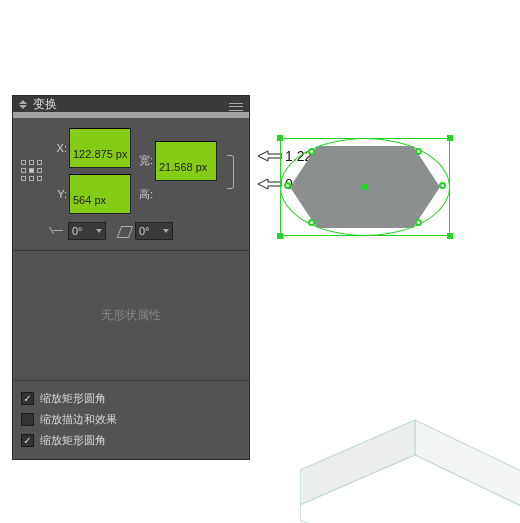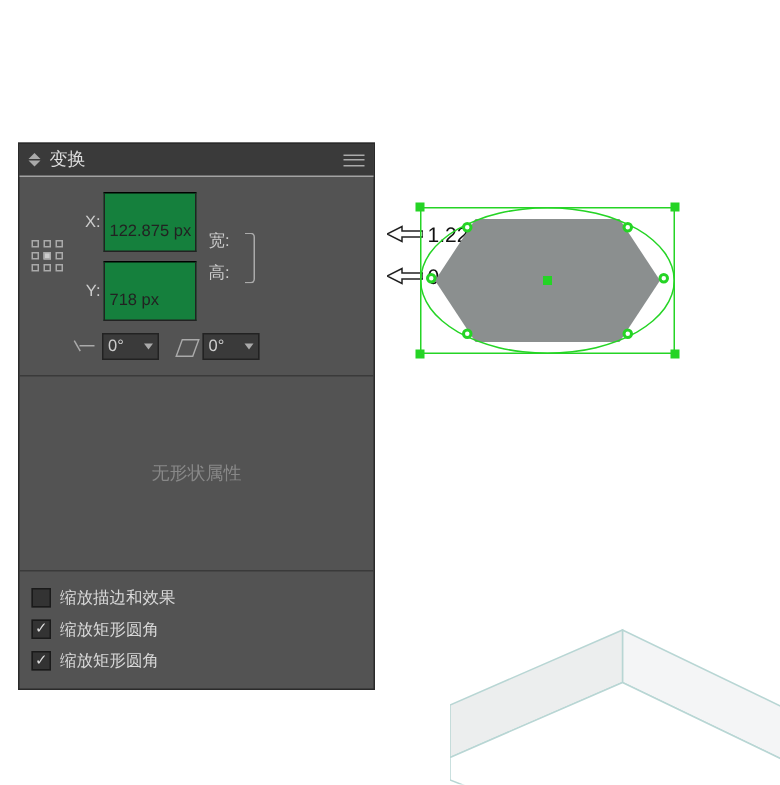--- a/index.html
+++ b/index.html
@@ -12,21 +12,21 @@
     background: #535353;
     border: 1px solid #2a2a2a;
     color: #d8d8d8;
     font-size: 11px;
   }
   .panel-titlebar {
     height: 22px;
     background: #3a3a3a;
     display: flex; align-items: center;
     padding: 0 6px;
-    border-bottom: 1px solid #a3a3a3;
+    border-bottom: 6px solid #a3a3a3;
     position: relative;
   }
   .expand-arrows {
     width: 10px; display: flex; flex-direction: column; gap: 1px;
   }
   .arr { width:0;height:0;border-left:4px solid transparent;border-right:4px solid transparent; }
   .arr-up { border-bottom:4px solid #aaa; }
   .arr-dn { border-top:4px solid #aaa; }
   .panel-title { margin-left: 4px; color: #ddd; font-size: 12px; }
   .panel-menu {
@@ -47,21 +47,21 @@
     gap: 2px; padding:2px;
   }
   .refpoint div { width:5px;height:5px;border:1px solid #aaa; background:transparent; }
   .refpoint div.sel { background:#ccc; }
   
   .xy-col { display:flex; flex-direction:column; gap:6px; }
   .lblrow { display:flex; align-items:center; gap:2px; }
   .lbl { width:18px; text-align:right; color:#ccc; }
   .numfield {
     width: 62px; height: 14px;
-    background: #15803d; color:#222;
+    background: #84cc16; color:#222;
     border:1px solid #222; border-top-color:#000;
     padding: 19px 3px; font-size:11px;
     overflow:hidden; white-space:nowrap;
   }
   .link-icon {
     width:14px; height:36px;
     position:relative;
     margin-left:2px;
   }
   .link-icon::before{
@@ -165,26 +165,27 @@
         <div></div>
         <div></div>
     </div>
     <div class="xy-col">
       <div class="lblrow">
         <span class="lbl">X:</span>
         <div class="numfield">122.875 px</div>
       </div>
       <div class="lblrow">
         <span class="lbl">Y:</span>
-        <div class="numfield">718 px</div>
+        <div class="numfield">564 px</div>
       </div>
     </div>
     <div class="xy-col">
       <div class="lblrow">
         <span class="lbl">宽:</span>
+        <div class="numfield">21.568 px</div>
       </div>
       <div class="lblrow">
         <span class="lbl">高:</span>
       </div>
     </div>
     <div class="link-icon"></div>
   </div>
 
   <div class="angles">
     <div class="angbox">
@@ -198,26 +199,26 @@
       <div class="sel-dd">
           <span>0°</span>
         </div>
     </div>
   </div>
 
   <div class="noshape">无形状属性</div>
 
   <div class="checks">
     <div class="chkrow">
+      <div class="chk on"></div>
+      <span>缩放矩形圆角</span>
+    </div>
+    <div class="chkrow">
       <div class="chk"></div>
       <span>缩放描边和效果</span>
-    </div>
-    <div class="chkrow">
-      <div class="chk on"></div>
-      <span>缩放矩形圆角</span>
     </div>
     <div class="chkrow">
       <div class="chk on"></div>
       <span>缩放矩形圆角</span>
     </div>
   </div>
 </div>
 
 <div class="annot" style="top:148px;">
   <svg width="24" height="12">

